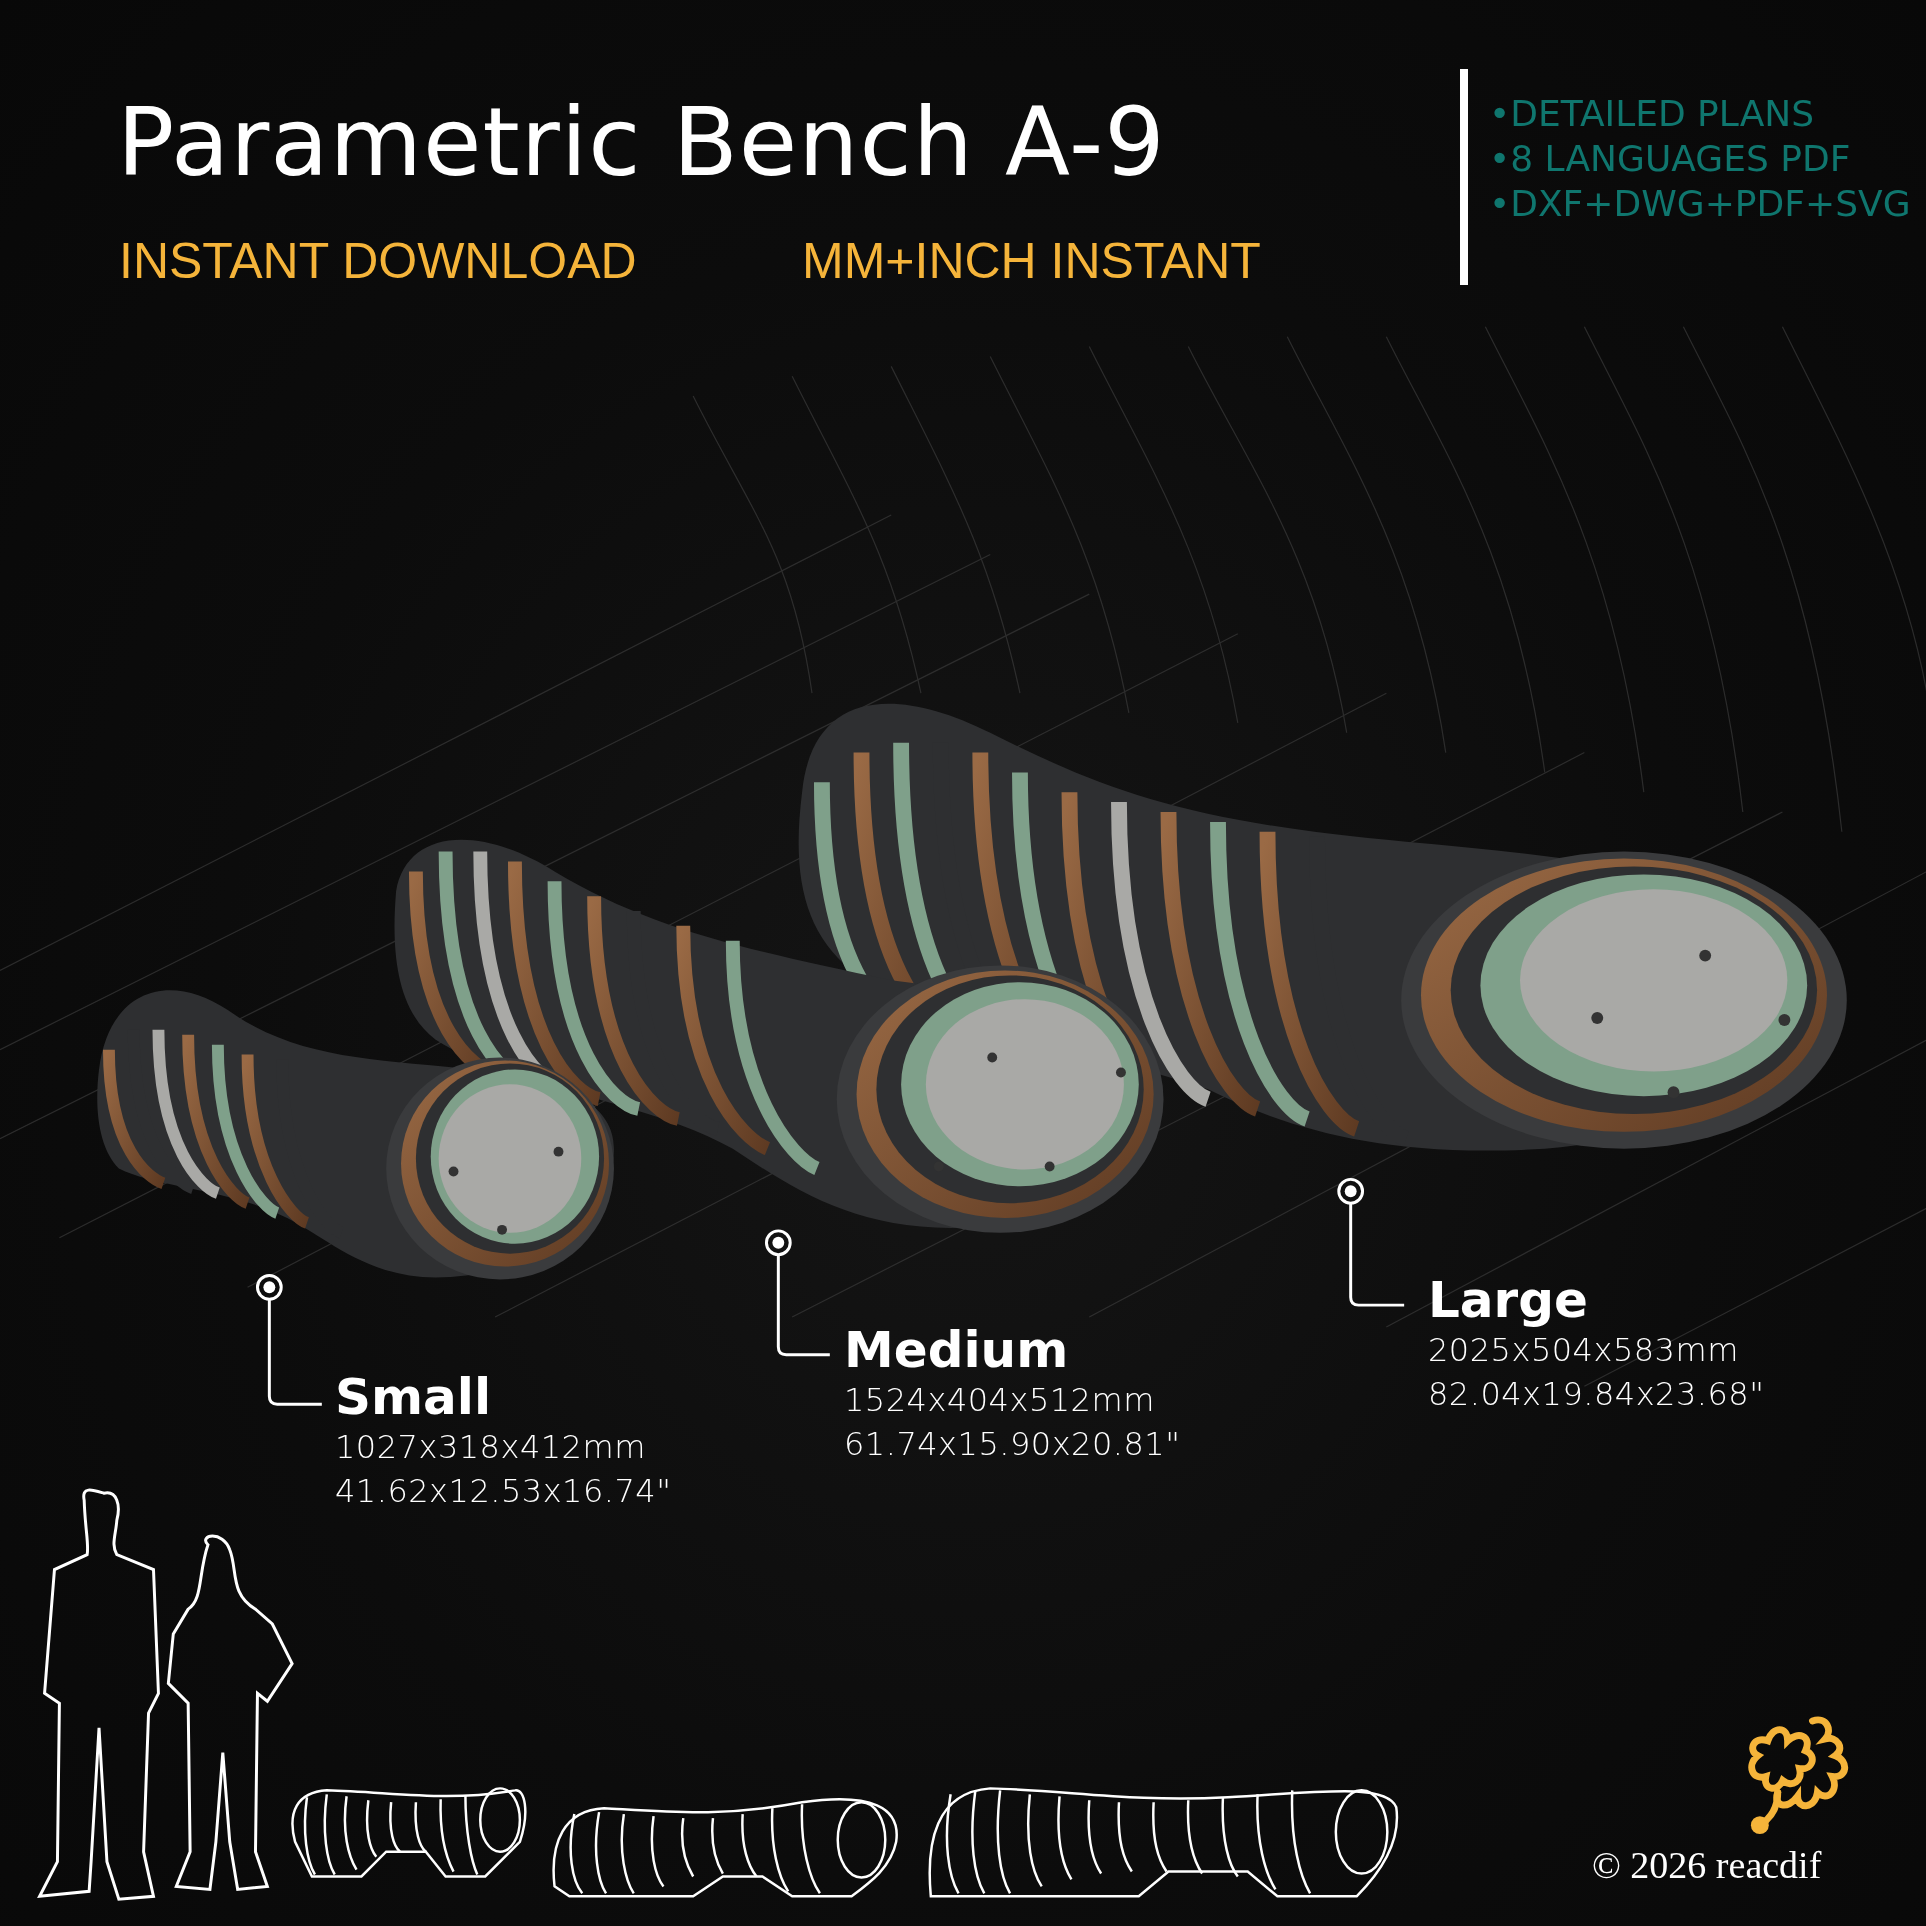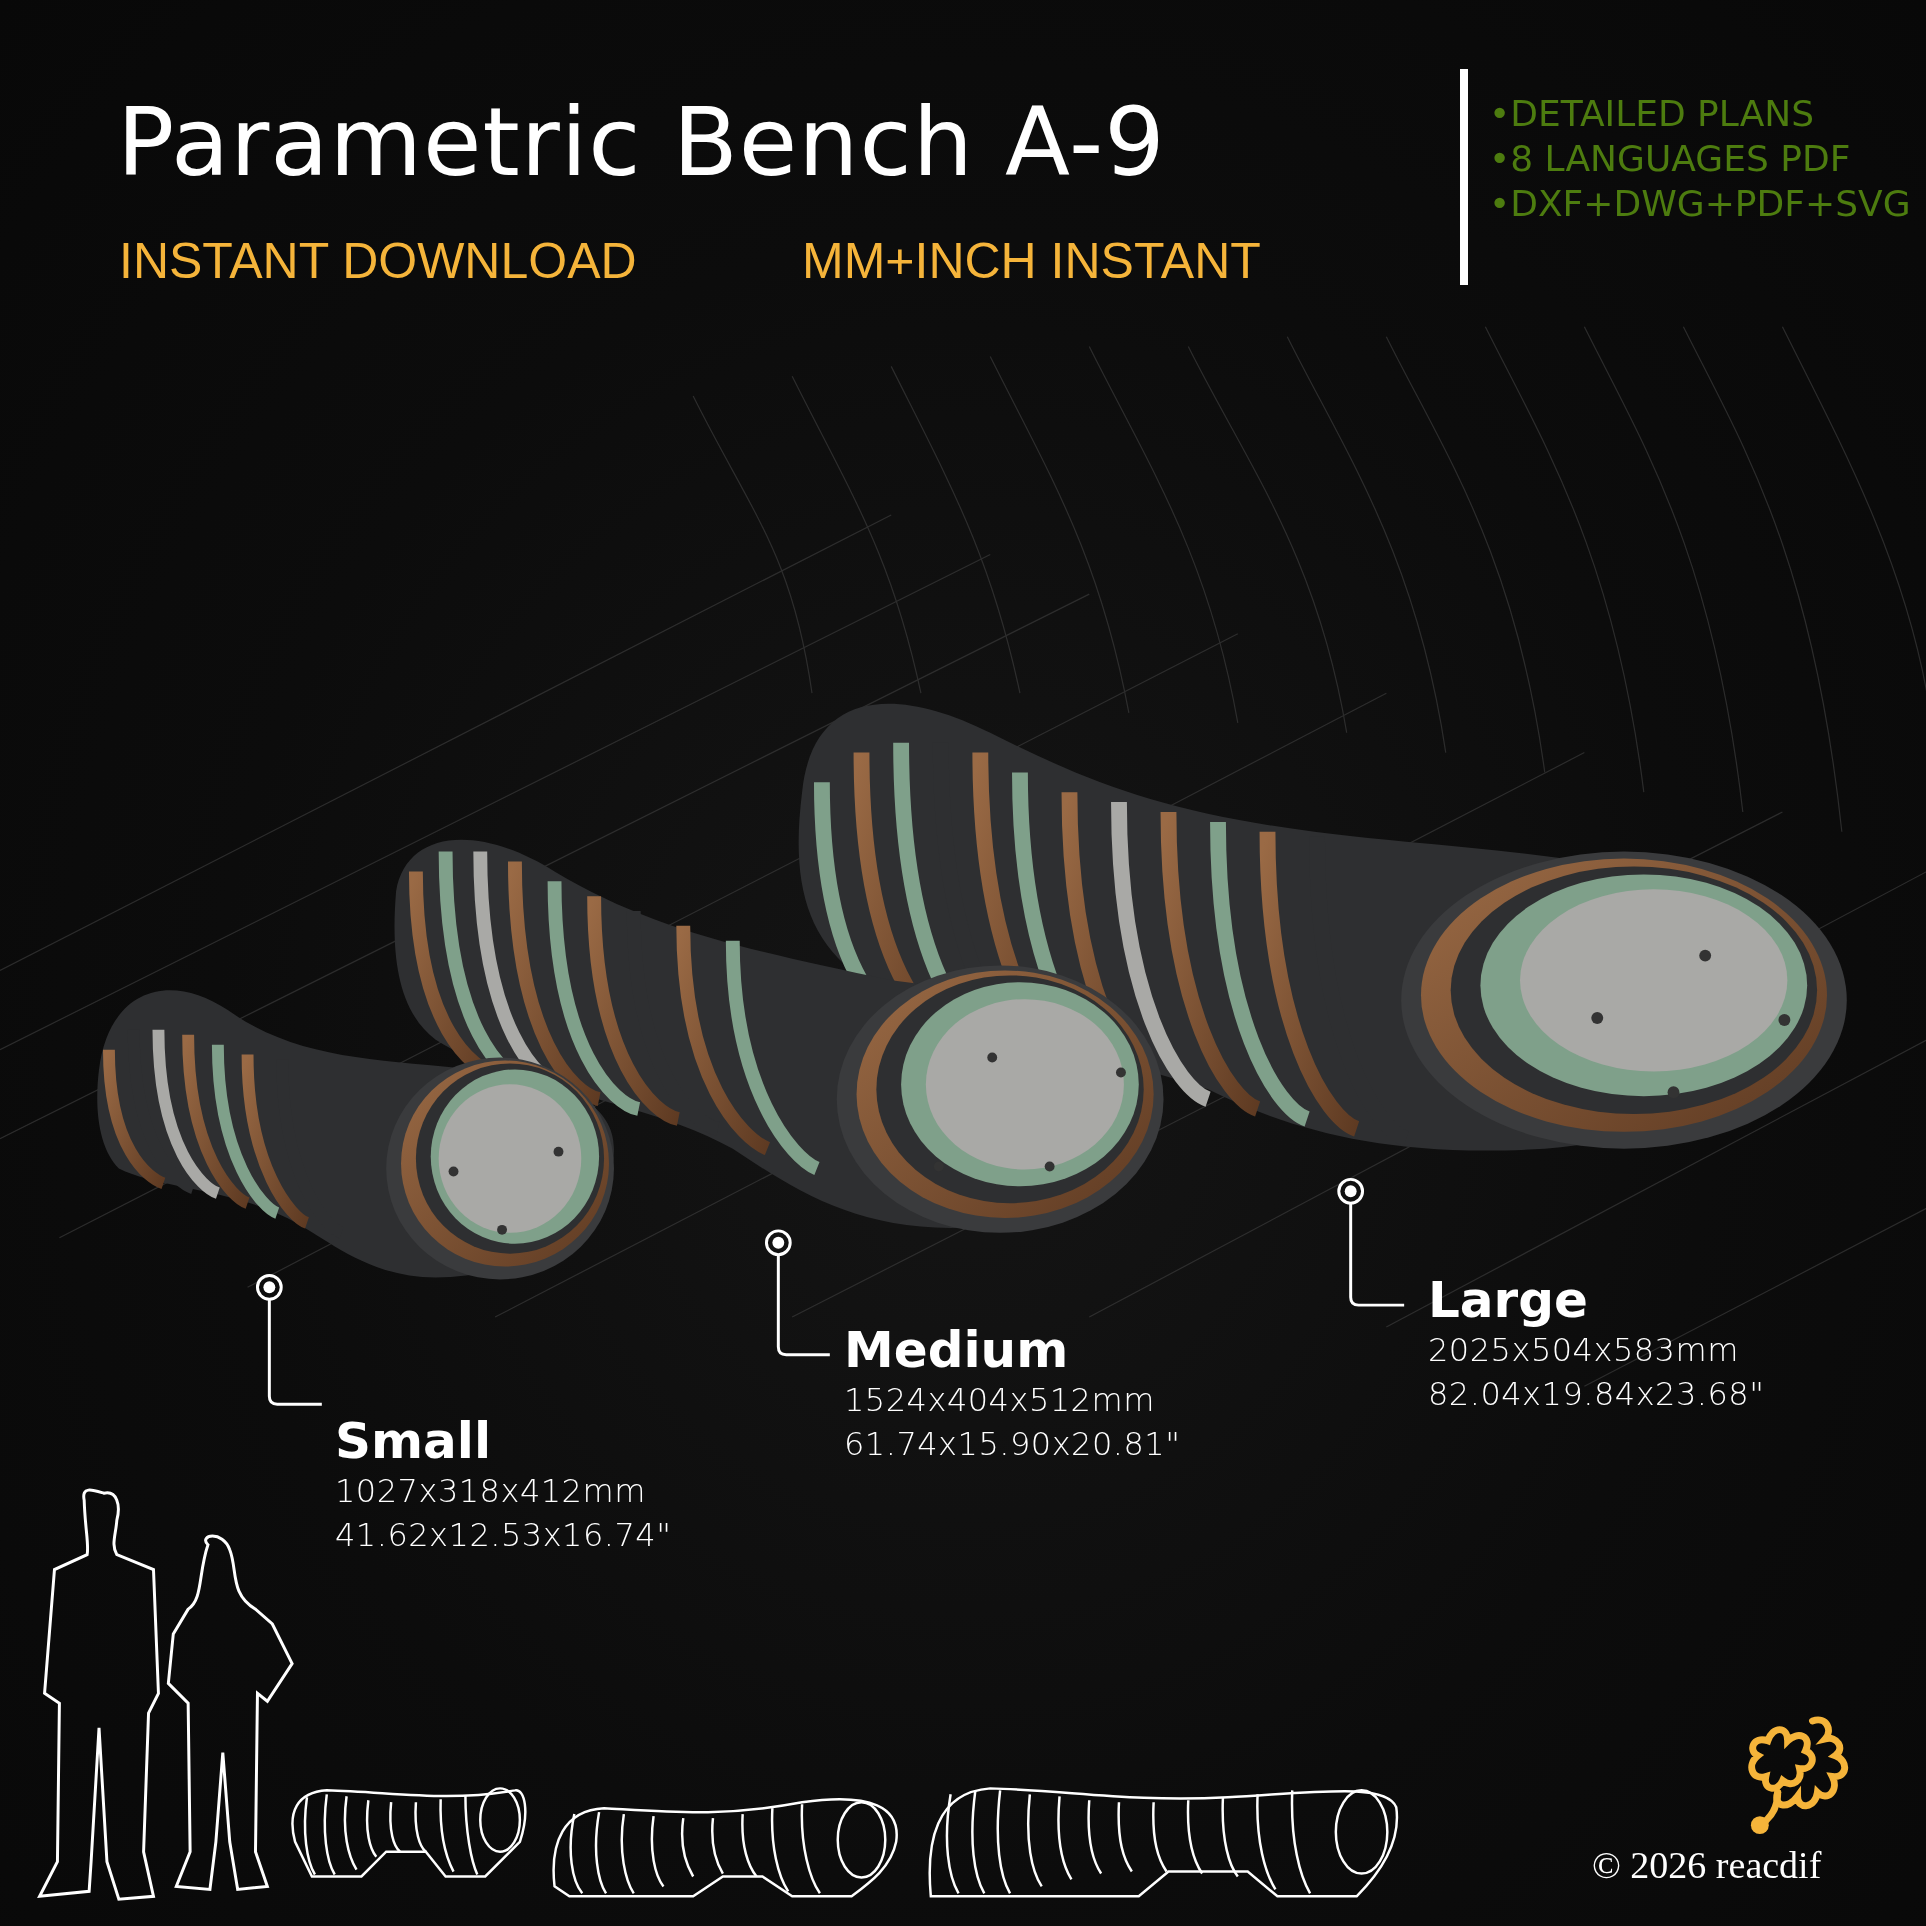--- a/index.html
+++ b/index.html
@@ -23,21 +23,21 @@
     position: absolute; top: 232px; color: #f5b43a; font-size: 50px;
     font-family: "Liberation Sans", sans-serif; font-weight: 400;
   }
   .sub.left { left: 119px; }
   .sub.right { left: 802px; }
   .vbar { position: absolute; left: 1460px; top: 69px; width: 8px; height: 216px; background: #ffffff; }
   .features {
     position: absolute; left: 1489px; top: 91px; margin: 0; padding: 0; list-style: none;
   }
   .features li {
-    color: #4d7c0f; font-size: 36px; line-height: 45px;
+    color: #0f766e; font-size: 36px; line-height: 45px;
     font-family: "DejaVu Sans", sans-serif; white-space: nowrap;
   }
   .features li::before { content: "•"; }
   .scene { position: absolute; left: 0; top: 0; }
   .label { position: absolute; color: #ffffff; font-family: "DejaVu Sans", sans-serif; }
   .label .name { font-size: 50px; font-weight: bold; line-height: 55px; }
   .label .dim { font-size: 32px; font-weight: 300; line-height: 44px; letter-spacing: 0.5px; }
   .copyright {
     position: absolute; left: 1592px; top: 1843px; color: #ffffff; font-size: 38px;
     font-family: Liberation Serif, serif; font-weight: 300;
@@ -211,21 +211,21 @@
       <ellipse cx="870" cy="1858" rx="24" ry="38"></ellipse>
     </g>
     <g>
       <path d="M940 1915 C 935 1860, 945 1810, 1000 1806 C 1080 1808, 1140 1820, 1240 1815 C 1330 1810, 1400 1800, 1410 1825 C 1415 1860, 1395 1890, 1370 1915 L 1290 1915 L 1260 1890 L 1180 1890 L 1150 1915 Z"></path>
       <path d="M960 1812 C 952 1860, 958 1895, 968 1912 M985 1808 C 978 1860, 984 1895, 994 1912 M1010 1808 C 1004 1860, 1010 1895, 1020 1912 M1040 1812 C 1035 1860, 1042 1890, 1052 1905 M1070 1814 C 1066 1860, 1074 1885, 1082 1898 M1100 1818 C 1097 1860, 1104 1880, 1112 1892 M1130 1820 C 1128 1860, 1135 1878, 1143 1890 M1165 1820 C 1163 1860, 1170 1878, 1178 1890 M1200 1818 C 1198 1860, 1206 1880, 1214 1892 M1235 1815 C 1233 1860, 1242 1885, 1250 1895 M1270 1812 C 1268 1860, 1278 1892, 1288 1908 M1305 1808 C 1303 1860, 1313 1895, 1323 1912"></path>
       <ellipse cx="1375" cy="1850" rx="26" ry="42"></ellipse>
     </g>
   </g>
 </svg>
 
-<div class="label" style="left:335px; top:1370px;margin-top:44px;">
+<div class="label" style="left:335px; top:1370px;">
   <div class="name">Small</div>
   <div class="dim">1027x318x412mm</div>
   <div class="dim">41.62x12.53x16.74"</div>
 </div>
 <div class="label" style="left:844px; top:1323px;">
   <div class="name">Medium</div>
   <div class="dim">1524x404x512mm</div>
   <div class="dim">61.74x15.90x20.81"</div>
 </div>
 <div class="label" style="left:1416px; top:1273px;margin-left:12px;">

